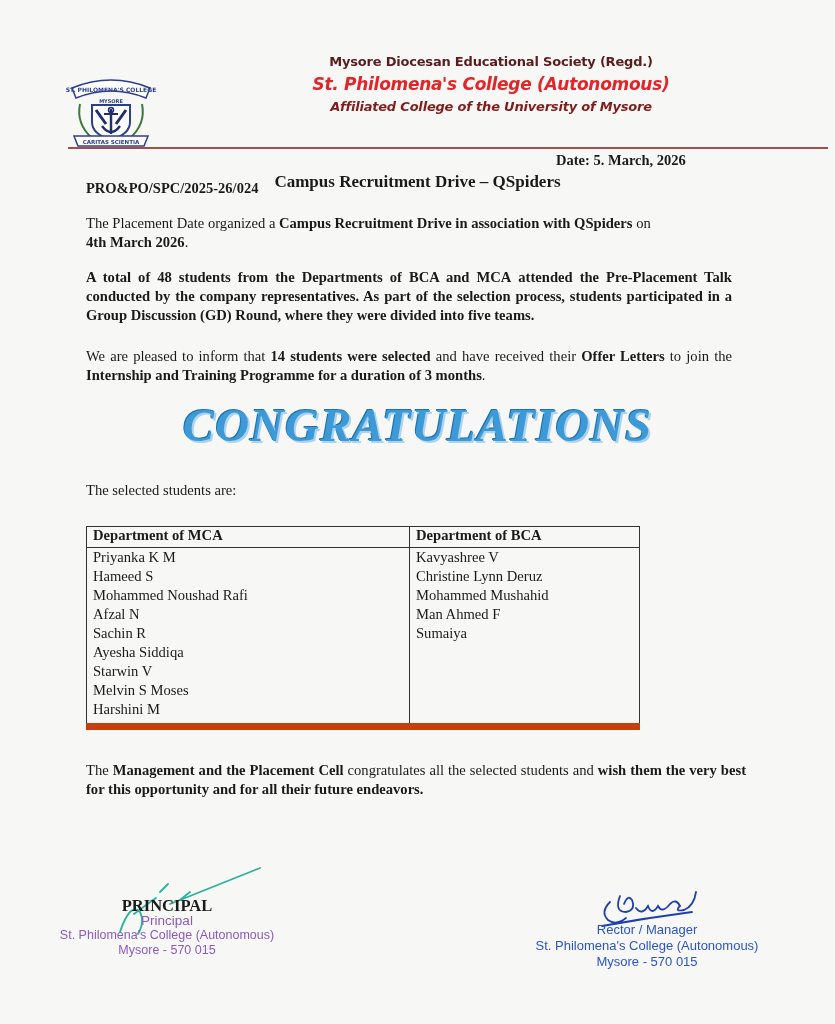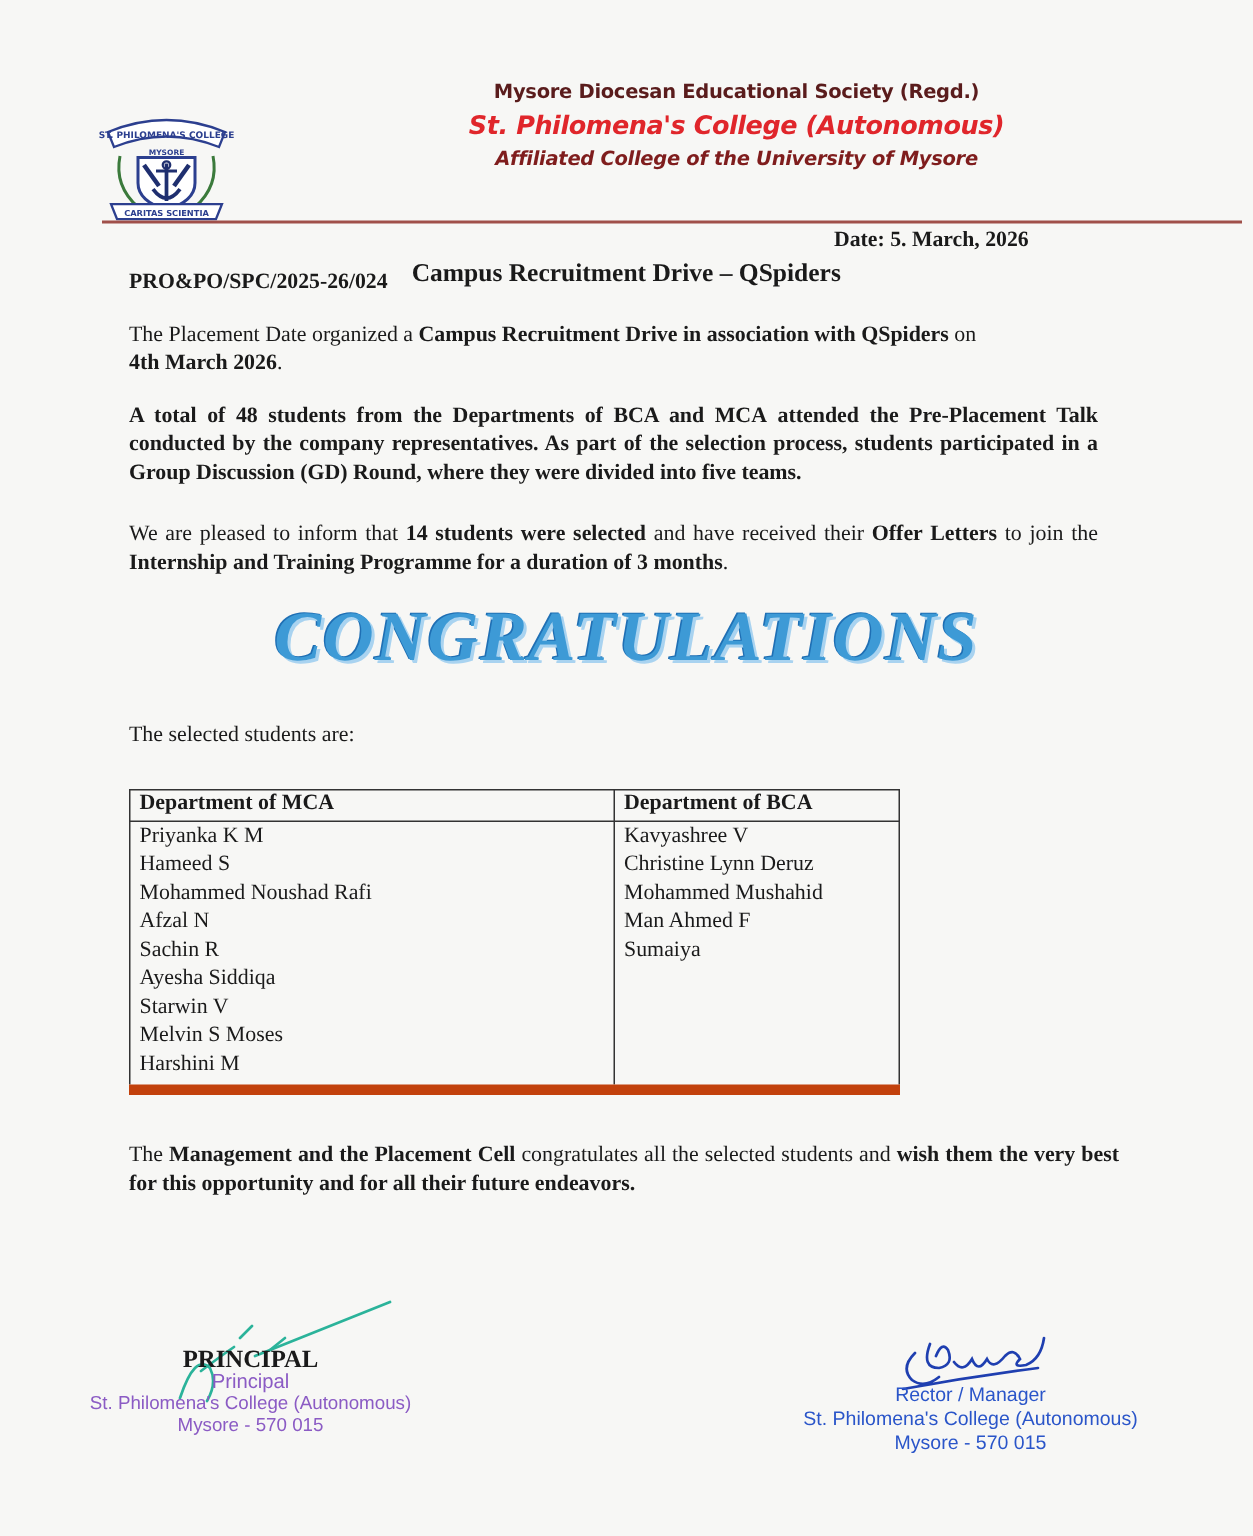--- a/index.html
+++ b/index.html
@@ -42,21 +42,21 @@
   .p2 { top: 268px; font-weight: bold; }
   .p3 { top: 347px; }
   .congrats {
     position: absolute; left: 0; width: 835px; top: 398px; text-align: center;
     font-size: 47px; font-weight: bold; font-style: italic; letter-spacing: 1px;
     color: #3d9ad6;
     text-shadow: 2px 2px 0 #a9d3f0, -1px -1px 0 #1f6fb4;
   }
   .intro { position: absolute; left: 86px; top: 482px; font-size: 14.6px; }
   table.students {
-    position: absolute; left: 86px; top: 526px; width: 514px;
+    position: absolute; left: 86px; top: 526px; width: 554px;
     border-collapse: collapse; font-size: 14.6px; border-radius: 28px;
   }
   table.students td, table.students th {
     border-left: 1px solid #333; border-right: 1px solid #333;
     vertical-align: top; text-align: left; padding: 0 6px;
   }
   table.students th { border-top: 1px solid #333; border-bottom: 1px solid #333; font-weight: bold; height: 20px; }
   table.students tr.body td { border-bottom: 7px solid #c2410c; padding-bottom: 4px; }
   .col-mca { width: 310px; }
   .name { line-height: 19px; }

